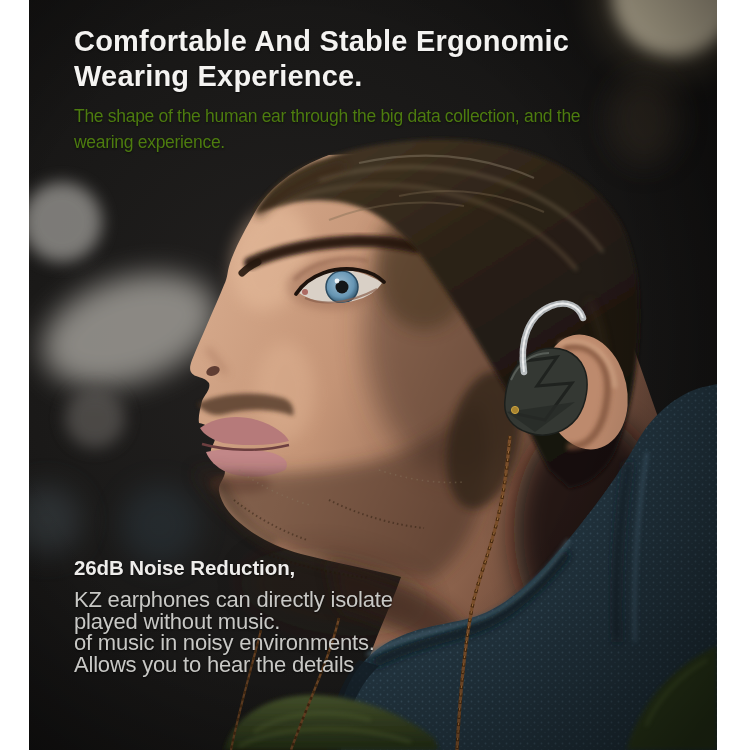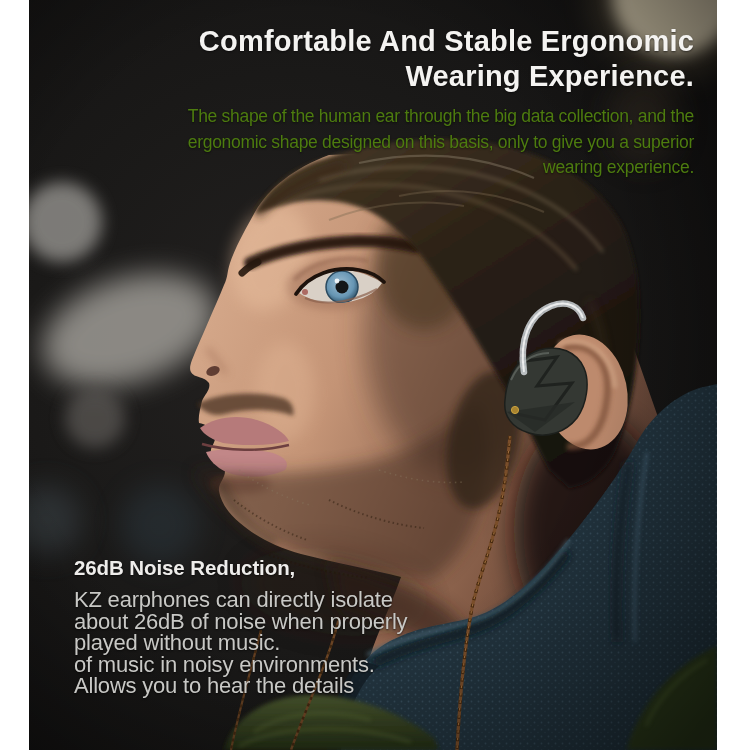--- a/index.html
+++ b/index.html
@@ -6,21 +6,21 @@
   .canvas{
     position:relative;width:750px;height:750px;background:#ffffff;
     overflow:hidden;font-family:"Liberation Sans",sans-serif;
   }
   .photo{
     position:absolute;left:29px;top:0;width:688px;height:750px;
     background:#171717;overflow:hidden;
   }
   .photo svg{display:block;}
   .overlay{position:absolute;left:0;top:0;width:750px;height:750px;pointer-events:none;}
-  .hero{position:absolute;left:74px;top:24px;width:620px;text-align:right;}
+  .hero{position:absolute;left:74px;top:24px;width:620px;}
   .hero-title{
     font-size:29px;line-height:35px;font-weight:700;color:#f4f3f1;
     letter-spacing:.2px;text-shadow:0 1px 2px rgba(0,0,0,.5);
   }
   .hero-sub{
     margin-top:10px;font-size:17.5px;line-height:25.5px;font-weight:400;
     color:#4d7c0f;letter-spacing:-.3px;text-shadow:0 1px 2px rgba(0,0,0,.5);
   }
   .feature{position:absolute;left:74px;top:555px;width:340px;}
   .feature-head{
@@ -258,32 +258,30 @@
   </div>
 
   <div class="overlay">
     <div class="hero">
       <div class="hero-title">
         <div class="line">Comfortable And Stable Ergonomic</div>
         <div class="line">Wearing Experience.</div>
       </div>
       <div class="hero-sub">
         <div class="line">The shape of the human ear through the big data collection, and the</div>
-        <div class="line">ergonomic shape designed on this basis, only to give you a superior</div>
         <div class="line">wearing experience.</div>
       </div>
     </div>
 
     <div class="feature">
       <div class="feature-head">
         <div class="line">26dB Noise Reduction,</div>
       </div>
       <div class="feature-body">
         <div class="line">KZ earphones can directly isolate</div>
-        <div class="line">about 26dB of noise when properly</div>
         <div class="line">played without music.</div>
         <div class="line">of music in noisy environments.</div>
         <div class="line">Allows you to hear the details</div>
       </div>
     </div>
   </div>
 
 </div>
 
 </body></html>

